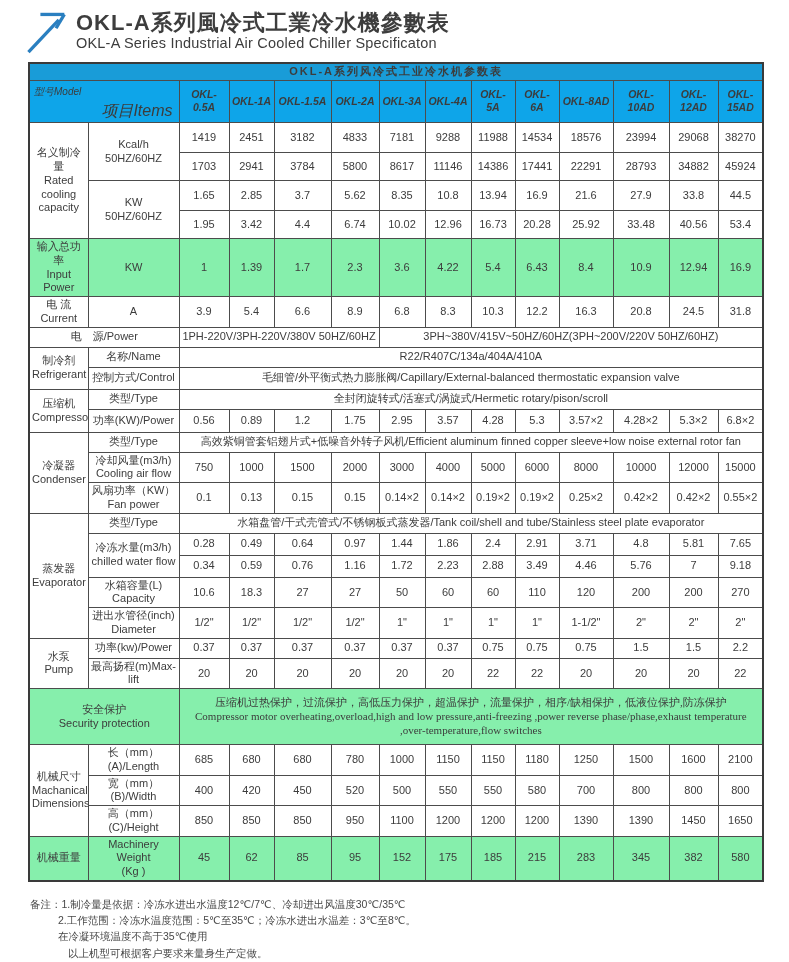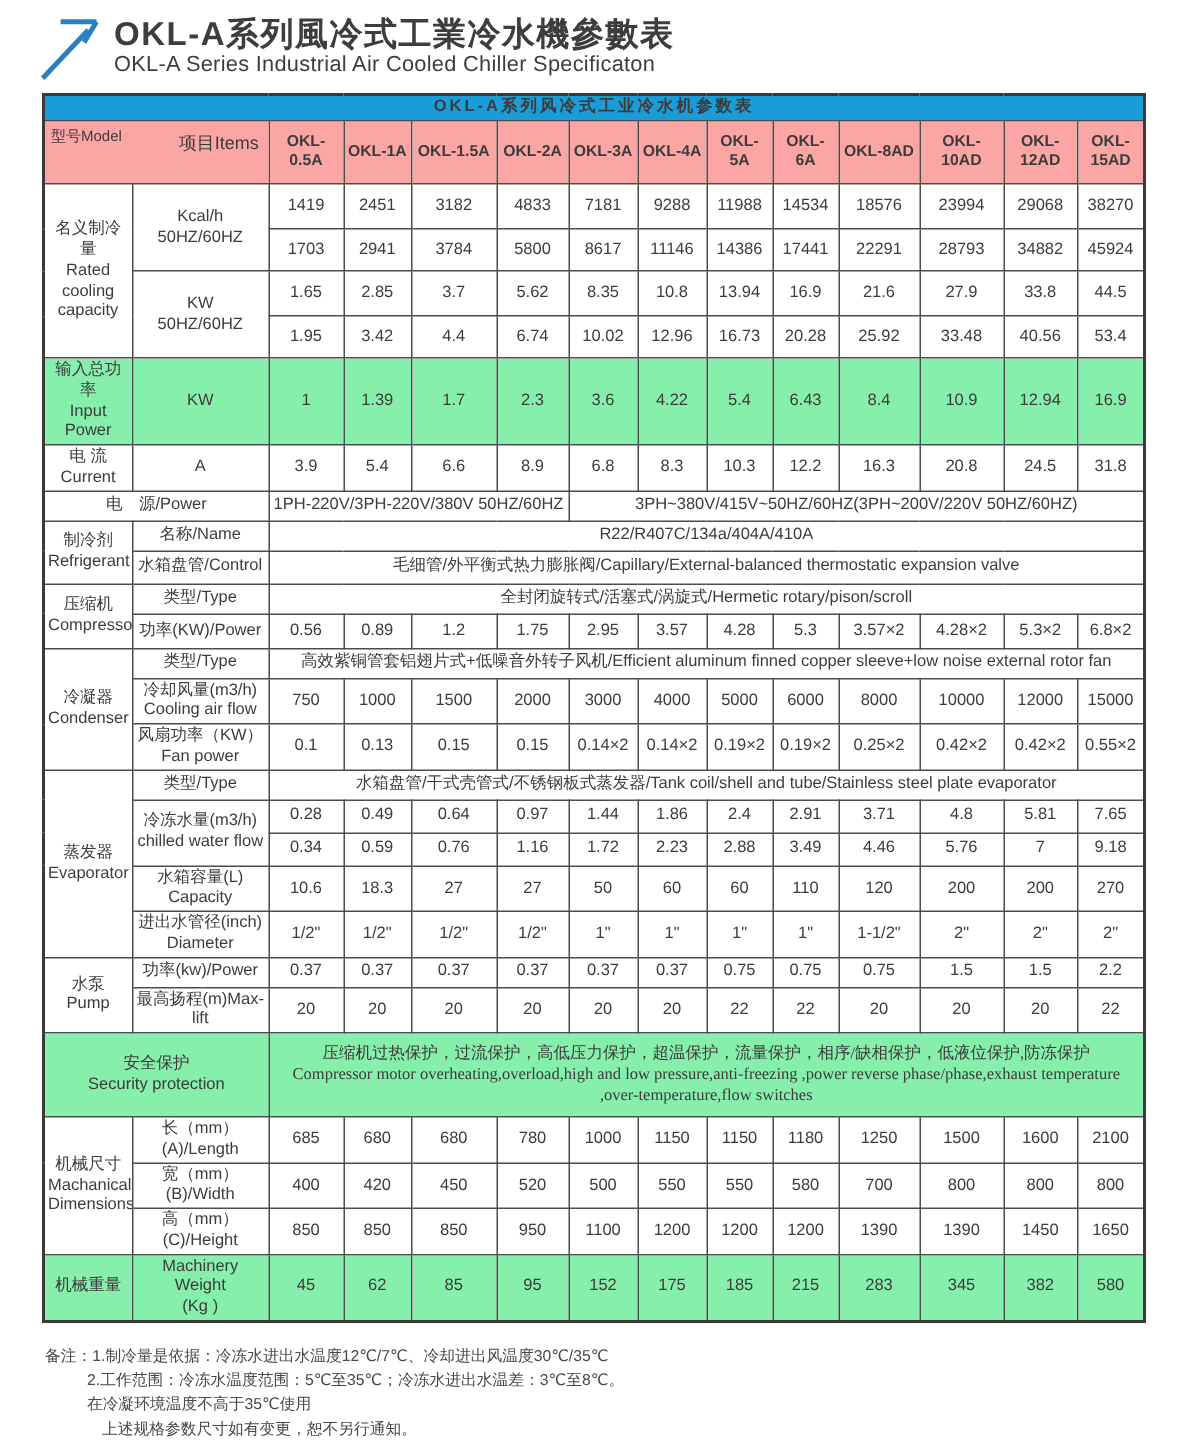--- a/index.html
+++ b/index.html
@@ -15,25 +15,25 @@
   .title-en { font-size:14.5px; font-weight:normal; color:#3d3d3d; letter-spacing:0.2px; }
 
   
   table.spec { border-collapse:collapse; table-layout:fixed; width:734px; margin:4px 0 0 28px;
                border:2px solid #3a3a3a; }
   table.spec th, table.spec td { border:1px solid #4c4c4c; text-align:center; vertical-align:middle;
                white-space:pre-line; padding:1px 2px; font-size:11px; color:#3c3c3c; line-height:1.25;
                overflow:hidden; }
   th.tbar { background:#199cd8; color:#ffffff; font-size:16px; font-weight:bold; letter-spacing:2px;
             padding:3px 0; }
-  tr.headrow th { background:#fca5a5; font-size:10.5px; font-weight:600; }
+  tr.headrow th { background:#0ea5e9; font-size:10.5px; font-weight:600;font-style:italic; }
   th.corner { position:relative; padding:0;
        background:#e7e7e7 linear-gradient(to bottom right, transparent calc(50% - 0.7px), #4c4c4c calc(50% - 0.7px), #4c4c4c calc(50% + 0.7px), transparent calc(50% + 0.7px)); }
   .corner .c-left  { position:absolute; left:4px; top:5px;  font-size:10px; font-weight:normal; }
-  .corner .c-right { position:absolute; right:6px; top:7px; font-size:12px; font-weight:normal; }
+  .corner .c-right { position:absolute; right:6px; top:20px; font-size:16px; font-weight:normal; }
   td.sec  { font-size:10.5px; }
   td.item { font-size:10.5px; }
   td.txt  { font-size:10.5px; }
   td.lft  { text-align:left; padding:3px 8px; font-size:10.5px; line-height:1.45;font-family:Liberation Serif, serif; }
   tr.gray td { background:#86efac; }
 
   
   .notes { margin:14px 0 0 30px; width:740px; }
   .note-line { font-size:10.5px; color:#474747; line-height:1.55; }
   .ind1 { margin-left:28px; }
@@ -201,21 +201,21 @@
           <td colspan="4" class="txt">1PH-220V/3PH-220V/380V 50HZ/60HZ</td>
           <td colspan="8" class="txt">3PH~380V/415V~50HZ/60HZ(3PH~200V/220V  50HZ/60HZ)</td>
         </tr>
         <tr style="height: 20px;">
           <td rowspan="2" class="sec">制冷剂
 Refrigerant</td>
           <td class="item">名称/Name</td>
           <td colspan="12" class="txt">R22/R407C/134a/404A/410A</td>
         </tr>
         <tr style="height: 22px;">
-          <td class="item">水箱盘管/Control</td>
+          <td class="item">控制方式/Control</td>
           <td colspan="12" class="txt">毛细管/外平衡式热力膨胀阀/Capillary/External-balanced thermostatic expansion valve</td>
         </tr>
         <tr style="height: 20px;">
           <td rowspan="2" class="sec">压缩机
 Compressor</td>
           <td class="item">类型/Type</td>
           <td colspan="12" class="txt">全封闭旋转式/活塞式/涡旋式/Hermetic rotary/pison/scroll</td>
         </tr>
         <tr style="height: 23px;">
           <td class="item">功率(KW)/Power</td>
@@ -441,16 +441,17 @@
           <td>382</td>
           <td>580</td>
         </tr>
       </tbody>
   </table>
 
   <div class="notes">
       <div class="note-line">备注：1.制冷量是依据：冷冻水进出水温度12℃/7℃、冷却进出风温度30℃/35℃</div>
       <div class="note-line ind1">2.工作范围：冷冻水温度范围：5℃至35℃；冷冻水进出水温差：3℃至8℃。</div>
       <div class="note-line ind1">在冷凝环境温度不高于35℃使用</div>
+      <div class="note-line ind2">以上机型可根据客户要求来量身生产定做。</div>
       <div class="note-line ind2">上述规格参数尺寸如有变更，恕不另行通知。</div>
     </div>
 
 </div>
 
 </body></html>

